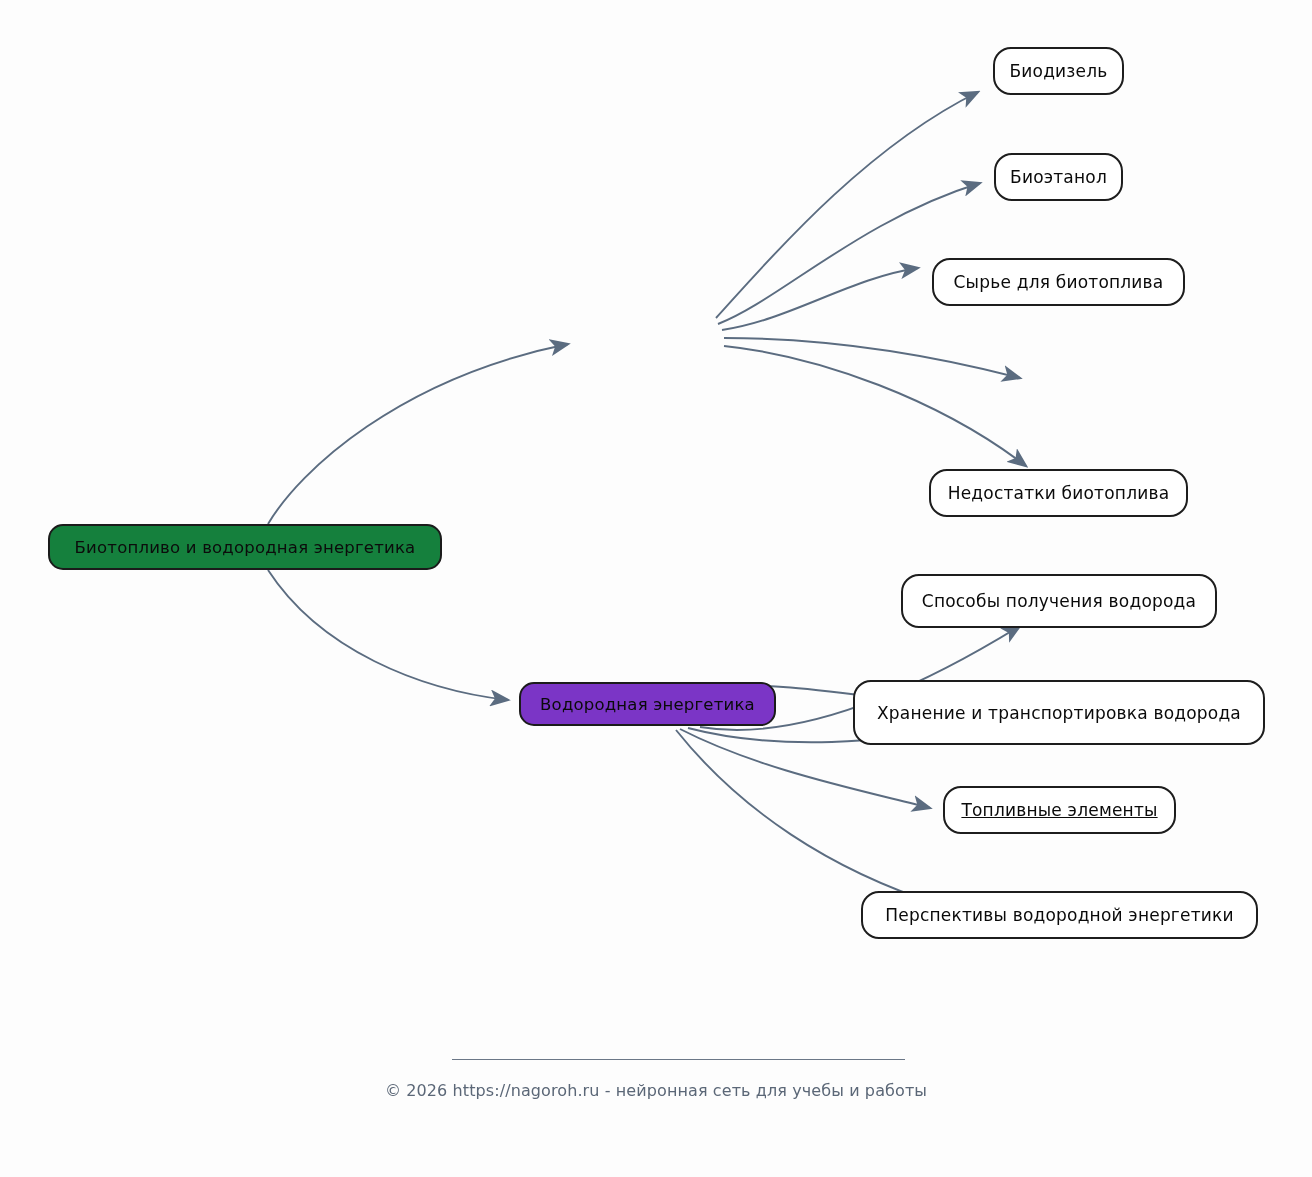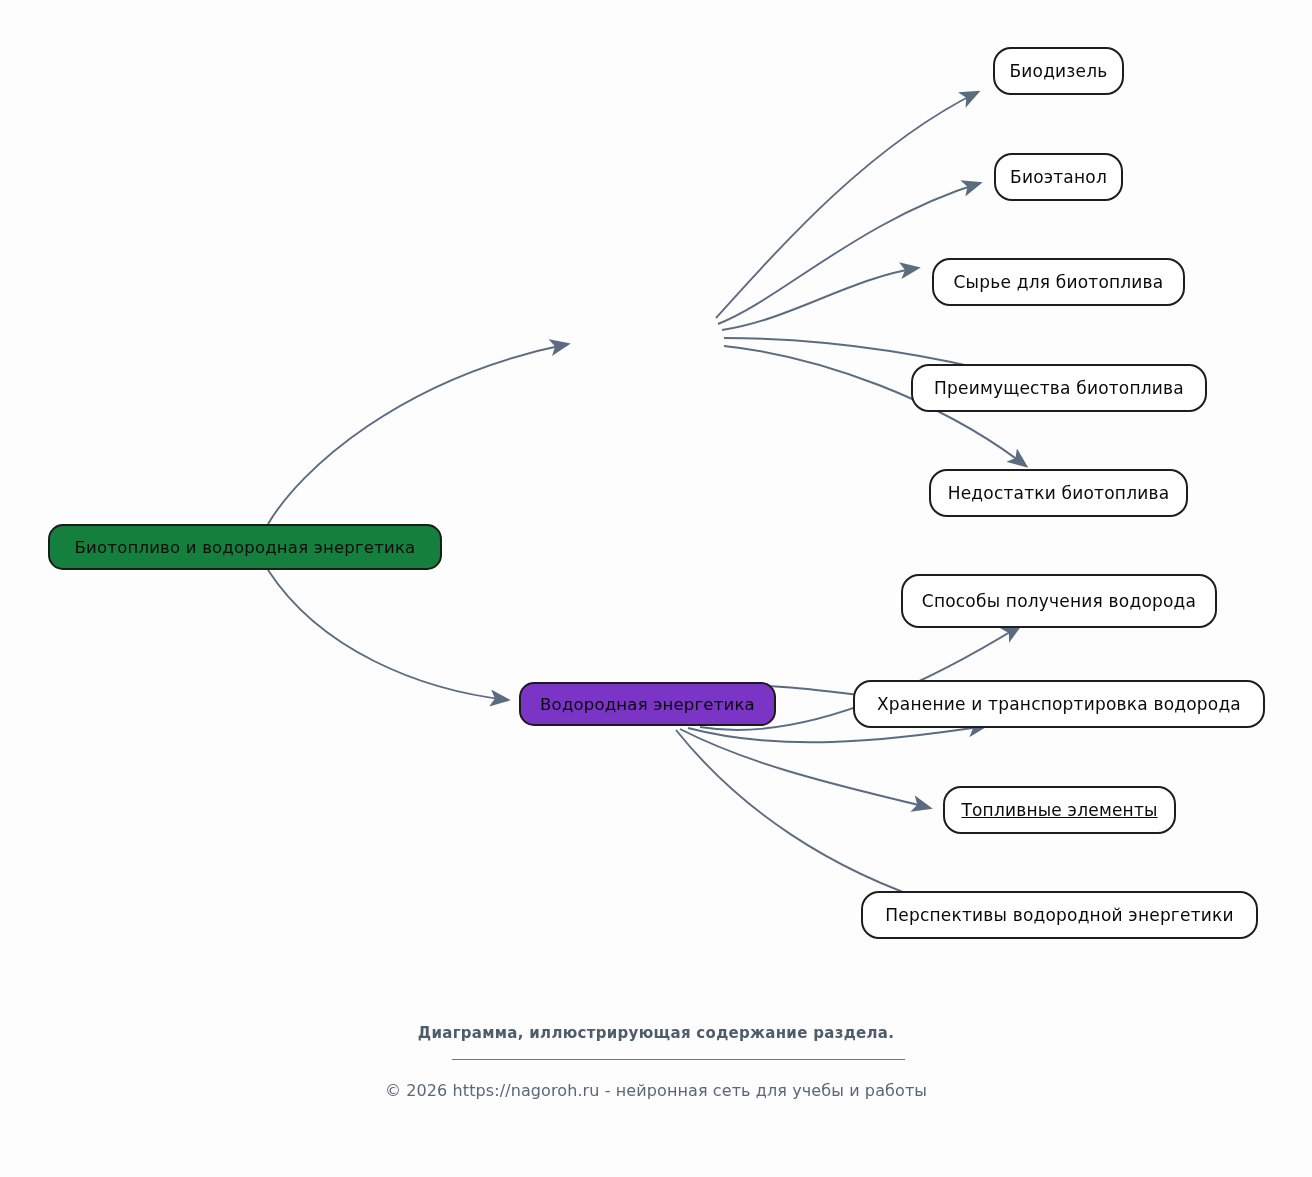--- a/index.html
+++ b/index.html
@@ -118,33 +118,31 @@
 
   <div class="node node-root" style="left:48px; top:524px; width:394px; height:46px;">Биотопливо и водородная энергетика</div>
 
 
   <div class="node node-leaf" style="left:993px; top:47px; width:131px; height:48px;">Биодизель</div>
 
   <div class="node node-leaf" style="left:994px; top:153px; width:129px; height:48px;">Биоэтанол</div>
 
   <div class="node node-leaf" style="left:932px; top:258px; width:253px; height:48px;">Сырье для биотоплива</div>
 
-  <div class="node node-leaf" style="left:911px; top:364px; width:296px; height:48px;">Преимущества биотоплива</div>
 
   <div class="node node-leaf" style="left:929px; top:469px; width:259px; height:48px;">Недостатки биотоплива</div>
 
   <div class="node node-branch" style="left:519px; top:682px; width:257px; height:44px;">Водородная энергетика</div>
 
   <div class="node node-leaf" style="left:901px; top:574px; width:316px; height:54px;">Способы получения водорода</div>
 
-  <div class="node node-leaf" style="left:853px; top:680px; width:412px; height:48px;">Хранение и транспортировка водорода</div>
+  <div class="node node-leaf" style="left:853px; top:680px; width:412px; height:65px;">Хранение и транспортировка водорода</div>
 
   <div class="node node-leaf" style="left:943px; top:786px; width:233px; height:48px;text-decoration:underline;">Топливные элементы</div>
 
   <div class="node node-leaf" style="left:861px; top:891px; width:397px; height:48px;">Перспективы водородной энергетики</div>
 
-  <div class="footer-caption" style="top:1024px;">Диаграмма, иллюстрирующая содержание раздела.</div>
 
   <div class="footer-rule" style="left:452px; top:1059px; width:453px;"></div>
 
   <div class="footer-copy" style="top:1081px;">© 2026 https://nagoroh.ru - нейронная сеть для учебы и работы</div>
 
 </div>
 
 </body></html>

